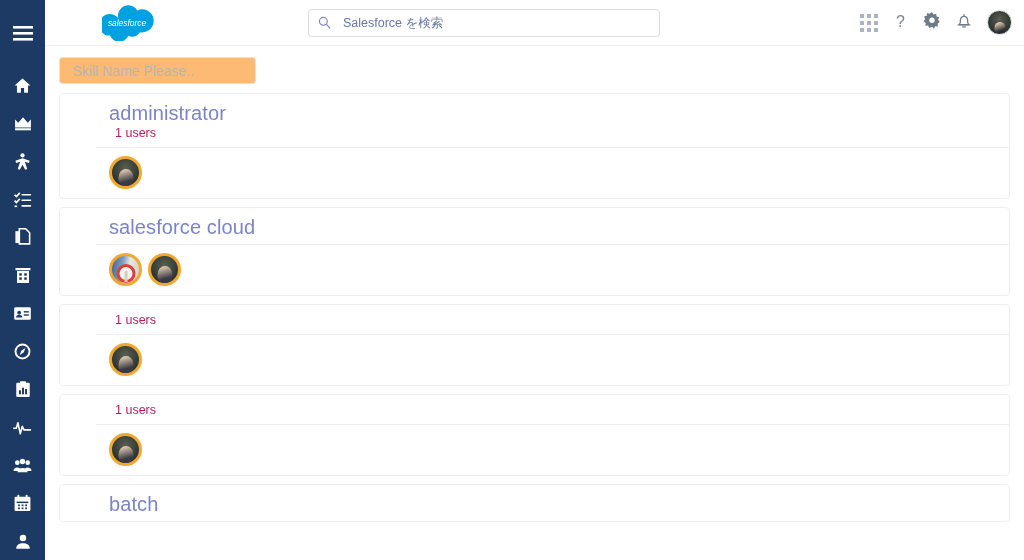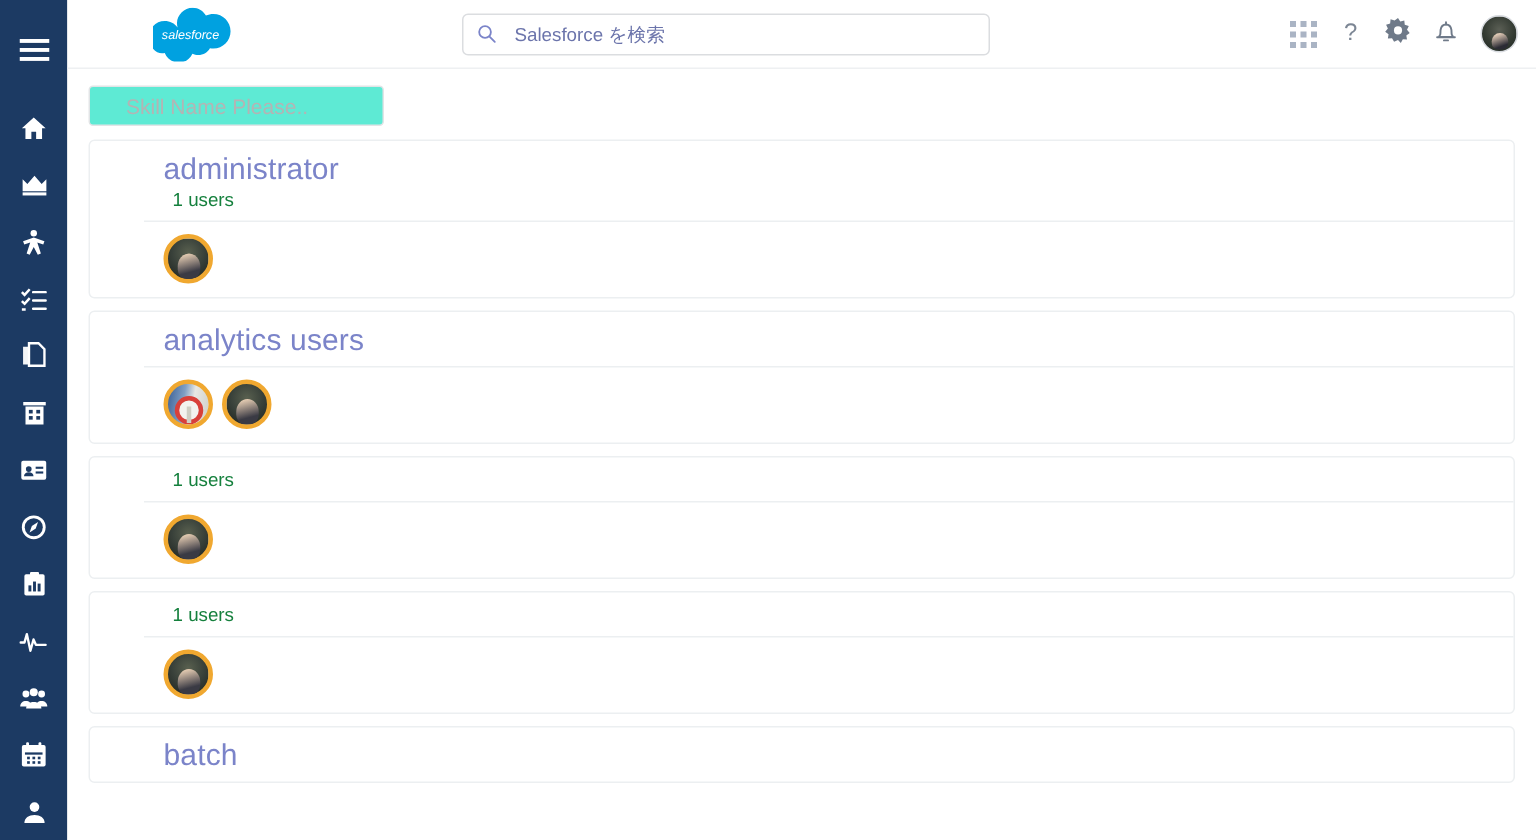--- a/index.html
+++ b/index.html
@@ -74,42 +74,42 @@
     background: linear-gradient(160deg, #efd7c0 10%, #2b2b34 75%);
   }
 
   
   .content { flex: 1 1 auto; overflow: hidden; padding: 0; background: #fff; }
 
   .skill-filter-row { padding: 11px 0 9px 14px; }
   .skill-input {
     width: 197px; height: 27px;
     border: 1px solid #e2e4e6; border-radius: 3px;
-    padding: 0 24px;
+    padding: 0 13px;
     font-family: "Liberation Sans", sans-serif;
-    font-size: 14px; color: #555; outline: none; background: #5eead4;
+    font-size: 14px; color: #555; outline: none; background: #fdba74;
   }
   .skill-input::placeholder { color: #b4b4b4; opacity: 1; }
 
   .cards { padding: 0 14px 0 14px; }
 
   .card {
     border: 1px solid #eceff1; border-radius: 4px;
     background: #ffffff;
     margin-bottom: 8px;
     padding-left: 36px;
   }
   .card-head { padding: 7px 0 5px 13px; }
   .card-title {
     font-size: 20px; line-height: 24px;
     color: #7b84c9; font-weight: 400;
     letter-spacing: .1px;
   }
   .card-count {
-    font-size: 12.5px; line-height: 17px; color: #15803d;
+    font-size: 12.5px; line-height: 17px; color: #be185d;
     padding-left: 6px; font-weight: 400;
   }
   .card-body {
     border-top: 1px solid #eceff1;
     padding: 8px 0 9px 13px;
     display: flex; align-items: center; gap: 6px;
   }
   .av {
     width: 33px; height: 33px; border-radius: 50%;
     border: 3px solid #f0a830;
@@ -387,21 +387,21 @@
             <div class="card-head">
               <div class="card-title">administrator</div>
               <div class="card-count">1 users</div>
             </div>
             <div class="card-body">
               <div class="av portrait"></div>
             </div>
           </div>
           <div class="card">
             <div class="card-head">
-              <div class="card-title">analytics users</div>
+              <div class="card-title">salesforce cloud</div>
             </div>
             <div class="card-body">
               <div class="av sign"></div>
               <div class="av portrait"></div>
             </div>
           </div>
           <div class="card">
             <div class="card-head">
               <div class="card-count">1 users</div>
             </div>

